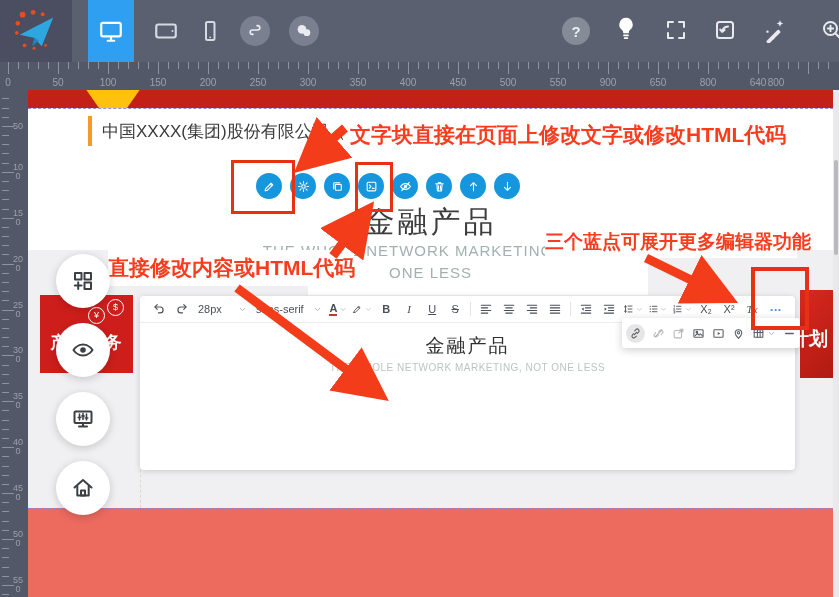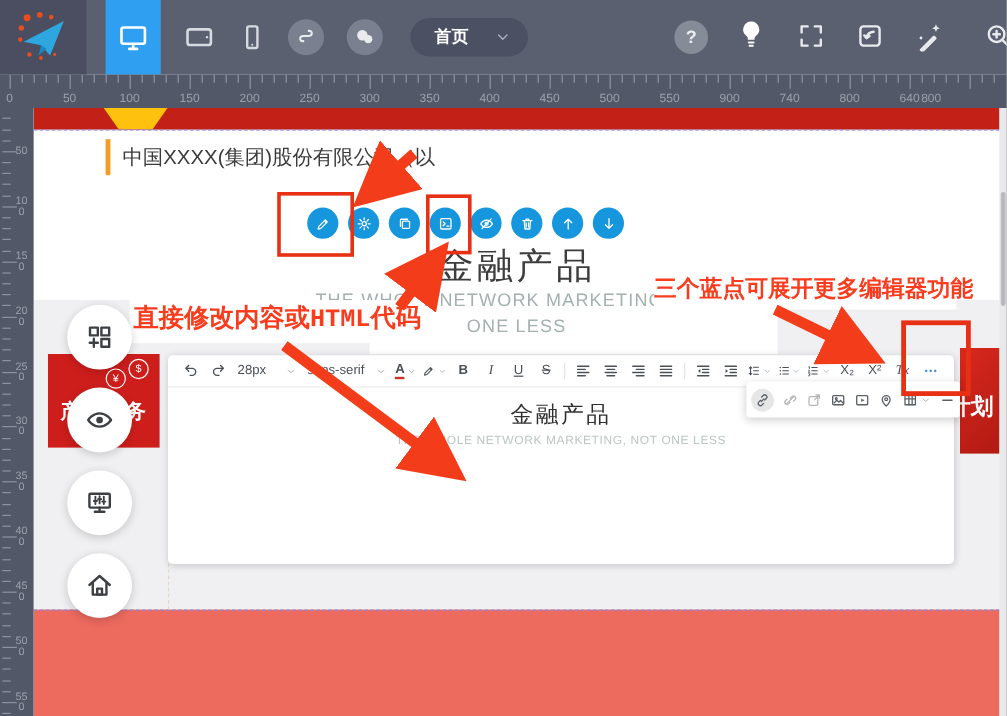--- a/index.html
+++ b/index.html
@@ -61,21 +61,21 @@
   .u{text-decoration:underline;} .s{text-decoration:line-through;}
   .ed-title{margin-top:10px;text-align:center;font-size:19px;color:#303030;letter-spacing:2px;}
   .ed-sub{text-align:center;font-size:10px;color:#b9c6c4;letter-spacing:.5px;margin-top:3px;}
   #ed-popup{position:absolute;left:594px;top:228px;width:178px;height:30px;background:#fff;border-radius:3px;box-shadow:0 2px 8px rgba(0,0,0,.2);display:flex;align-items:center;justify-content:center;gap:7px;color:#5a6066;z-index:15;}
   .popbtn{display:flex;align-items:center;}
   .popbtn.active{background:#e6e6e6;border-radius:50%;padding:3px;}
   .popbtn.muted{color:#b7b7b7;}
   
   .note{position:absolute;background:#fff;color:var(--annot,#fa3c1e);font-weight:bold;z-index:25;white-space:nowrap;}
   .note1{left:318px;top:30px;font-size:21px;padding:1px 4px;}
-  .note2{left:80px;top:160px;width:246px;height:36px;line-height:36px;text-align:center;font-size:21px;font-family:Liberation Mono, monospace;}
+  .note2{left:80px;top:160px;width:246px;height:36px;line-height:36px;text-align:center;font-size:21px;}
   .note3{left:517px;top:136px;width:252px;height:32px;line-height:32px;text-align:center;font-size:19px;}
   .redbox{position:absolute;border:3px solid #e83015;z-index:26;}
   #arrows{position:absolute;left:0;top:0;width:805px;height:507px;z-index:27;pointer-events:none;}
   
   #side-btns{position:absolute;left:28px;top:164px;z-index:30;}
   .sidebtn{position:absolute;left:0;width:54px;height:54px;border-radius:50%;background:#fff;box-shadow:0 2px 8px rgba(0,0,0,.18);display:flex;align-items:center;justify-content:center;color:#3d4043;}
   
   .ic{display:inline-flex;}
   .ic svg{width:100%;height:100%;display:block;} .i13{width:13px;height:13px;} .i14{width:14px;height:14px;}
   .i16{width:16px;height:16px;} .i18{width:18px;height:18px;} .i24{width:24px;height:24px;} .i26{width:26px;height:26px;}
@@ -135,28 +135,20 @@
         </span>
       </div>
     <div class="circbtn" style="left:289px;">
         <span class="ic i18">
           <svg viewBox="0 0 24 24">
             <circle cx="9.3" cy="9.8" r="5.8" fill="currentColor"></circle>
             <circle cx="15.8" cy="14.2" r="4.6" fill="currentColor"></circle>
           </svg>
         </span>
       </div>
-    <div class="pill" style="left:342px;width:98px;">
-      <span class="lbl">首页</span>
-      <span class="ic i14">
-          <svg viewBox="0 0 24 24" fill="none" stroke="currentColor" stroke-width="2" stroke-linecap="round" stroke-linejoin="round">
-            <path d="M6 9l6 6 6-6"></path>
-          </svg>
-        </span>
-    </div>
     <div class="qcirc" style="left:562px;">
         <span>?</span>
       </div>
     <div class="tbico" style="left:613px;top:15px;"><span class="ic i26" style="color:#fff;">
           <svg viewBox="0 0 24 24" fill="currentColor">
             <path d="M12 2.6a6.2 6.2 0 0 0-3.6 11.2c.6.5 1 1.2 1 2v1h5.2v-1c0-.8.4-1.5 1-2A6.2 6.2 0 0 0 12 2.6z"></path>
             <rect x="9.4" y="18" width="5.2" height="1.7" rx=".8"></rect>
             <rect x="10" y="20.6" width="4" height="1.5" rx=".7"></rect>
           </svg>
         </span></div>
@@ -278,21 +270,21 @@
       <div class="hlab" style="left: 158px;">150</div>
       <div class="hlab" style="left: 208px;">200</div>
       <div class="hlab" style="left: 258px;">250</div>
       <div class="hlab" style="left: 308px;">300</div>
       <div class="hlab" style="left: 358px;">350</div>
       <div class="hlab" style="left: 408px;">400</div>
       <div class="hlab" style="left: 458px;">450</div>
       <div class="hlab" style="left: 508px;">500</div>
       <div class="hlab" style="left: 558px;">550</div>
       <div class="hlab" style="left: 608px;">900</div>
-      <div class="hlab" style="left: 658px;">740</div>
+      <div class="hlab" style="left: 658px;">650</div>
       <div class="hlab" style="left: 708px;">800</div>
       <div class="hlab" style="left: 758px;">640</div>
       <div class="hlab" style="left: 776px;">800</div>
     </div>
   <div id="vruler">
       <div class="vtick" style="top: 8.36px; width: 7px;"></div>
       <div class="vtick" style="top: 17.54px; width: 7px;"></div>
       <div class="vtick" style="top: 26.72px; width: 7px;"></div>
       <div class="vtick" style="top: 35.9px; width: 12px;"></div>
       <div class="vtick" style="top: 45.08px; width: 7px;"></div>
@@ -690,20 +682,21 @@
         </div>
         <div class="popbtn">
           <span class="ic i13">
             <svg viewBox="0 0 24 24" fill="none" stroke="currentColor" stroke-width="2" stroke-linecap="round" stroke-linejoin="round">
               <path d="M5 12h14" stroke-width="2.4"></path>
             </svg>
           </span>
         </div>
       </div>
 
+    <div class="note note1">文字块直接在页面上修改文字或修改HTML代码</div>
     <div class="note note2">直接修改内容或HTML代码</div>
     <div class="note note3">三个蓝点可展开更多编辑器功能</div>
 
     <div class="redbox" style="left:203px;top:70px;width:58px;height:48px;"></div>
     <div class="redbox" style="left:327px;top:72px;width:32px;height:44px;"></div>
     <div class="redbox" style="left:723px;top:177px;width:50px;height:55px;border-width:4px;"></div>
 
     <svg id="arrows">
       <defs>
         <marker id="ah" markerWidth="6" markerHeight="6" refX="4.5" refY="3" orient="auto">

